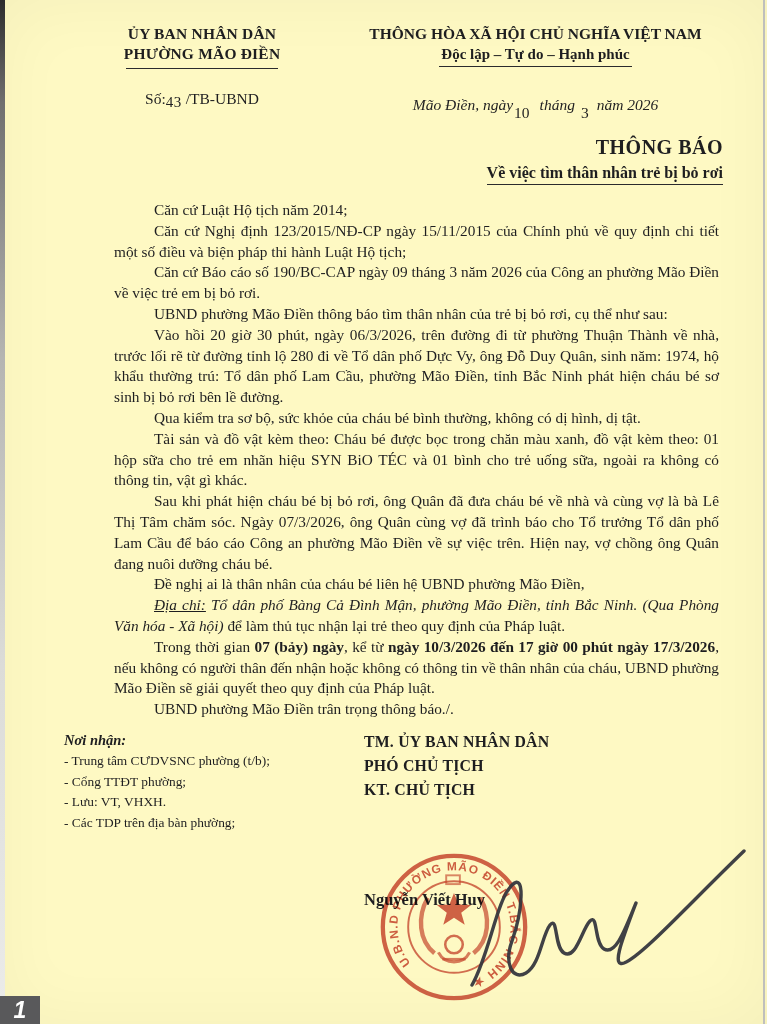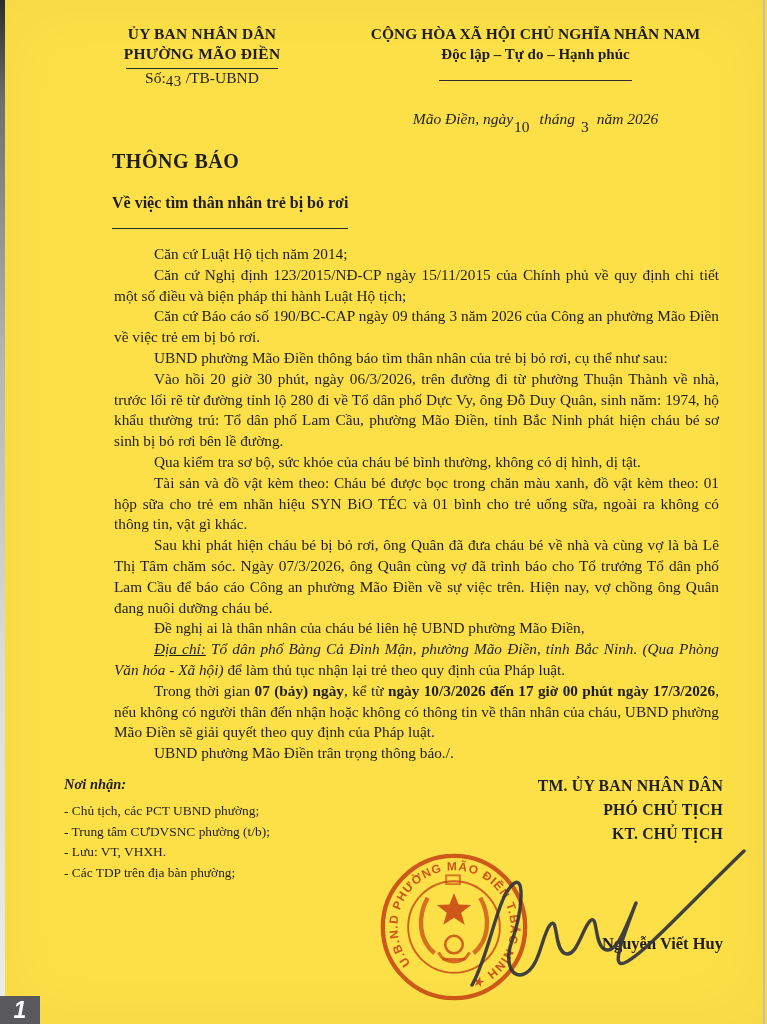--- a/index.html
+++ b/index.html
@@ -1,59 +1,59 @@
 <!DOCTYPE html>
 <html><head>
 <meta charset="utf-8">
 <style>
   html,body{margin:0;padding:0;background:#e8e8e6;}
   .page{
     position:relative; width:767px; height:1024px; overflow:hidden;
-    background:#fde047; color:#1e1e20;
+    background:#fef9c3; color:#1e1e20;
     font-family:"Liberation Serif","DejaVu Serif",serif;
     box-shadow:inset 0 0 70px rgba(0,0,0,.045);
   }
   .edge-left{position:absolute;left:0;top:0;width:5px;height:100%;
     background:linear-gradient(180deg,#2c2c2c 0%,#6f6f6f 10%,#b5b5b2 35%,#dcdcd8 65%,#ececea 100%);}
   .edge-right{position:absolute;right:2px;top:0;width:2px;height:100%;background:#bfbfbc;}
 
   
   .hdr{display:flex;padding:24px 44px 0 56px;}
   .hdr-left{width:292px;text-align:center;}
   .hdr-right{flex:1;text-align:center;}
   .org-line{font-weight:bold;font-size:15.5px;line-height:20px;letter-spacing:.2px;}
   .org-underline{width:152px;border-top:1.6px solid #2b2b2d;margin:4px auto 0;}
-  .doc-number{font-size:15.5px;}
+  .doc-number{margin-top:21px;font-size:15.5px;}
   .doc-number .num{position:relative;top:3px;font-size:15px;letter-spacing:.5px;}
   .nat-line1{font-weight:bold;font-size:15.5px;line-height:20px;}
   .nat-line2{display:inline-block;font-weight:bold;font-size:15px;line-height:20px;
-    border-bottom:1.6px solid #2b2b2d;padding:0 2px 16px;}
+    border-bottom:1.6px solid #2b2b2d;padding:0 2px 2px;}
   .dateline{margin-top:29px;font-style:italic;font-size:15.5px;}
   .dateline .num{font-style:normal;position:relative;top:8px;}
   .dateline .d{margin:0 10px 0 1px;}
   .dateline .m{margin:0 8px 0 6px;}
 
   
-  .title{ text-align:left;margin:22px 44px 0 112px;}
+  .title{ text-align:right;margin:22px 44px 0 112px;}
   .title-main{font-weight:bold;font-size:20px;letter-spacing:.5px;}
-  .title-sub{display:inline-block;font-weight:bold;font-size:16px;margin-top:21px;
-    border-bottom:1.6px solid #2b2b2d;padding-bottom:16px;}
+  .title-sub{display:inline-block;font-weight:bold;font-size:16px;margin-top:5px;
+    border-bottom:1.6px solid #2b2b2d;padding-bottom:2px;}
 
   
   .body{margin:15px 48px 0 114px;font-size:15.3px;line-height:20.8px;text-align:justify;}
   .body p{margin:0;text-indent:40px;}
   .b{font-weight:bold;}
   .i{font-style:italic;}
   .u{text-decoration:underline;}
 
   
   .footer{display:flex;margin:10px 44px 0 64px;}
   .recipients{width:300px;font-size:13.4px;line-height:20.4px;}
-  .recipients-label{font-weight:bold;font-style:italic;font-size:14.5px;margin-bottom:7px;}
-  .sig-block{flex:1;text-align:right;position:relative;}
+  .recipients-label{font-weight:bold;font-style:italic;font-size:14.5px;margin-bottom:1px;}
+  .sig-block{flex:1;text-align:left;position:relative;}
   .sig-line{font-weight:bold;font-size:15.8px;line-height:24px;letter-spacing:.2px;}
   .sig-name{font-weight:bold;font-size:16.5px;margin-top:88px;}
 
   .stamp{position:absolute;left:376px;top:849px;width:156px;height:156px;
     mix-blend-mode:multiply;opacity:.93;}
   .signature{position:absolute;left:436px;top:835px;width:316px;height:162px;}
 
   .page-badge{position:absolute;left:0;bottom:0;width:40px;height:28px;background:#59595b;
     color:#fff;display:flex;align-items:center;justify-content:center;
     font-family:"Liberation Sans",sans-serif;font-weight:bold;font-style:italic;font-size:23px;}
@@ -69,21 +69,21 @@
     <div class="hdr-left">
       <div class="org-line">ỦY BAN NHÂN DÂN</div>
       <div class="org-line">PHƯỜNG MÃO ĐIỀN</div>
       <div class="org-underline"></div>
       <div class="doc-number">
         <span>Số:</span><span class="num">43</span>
         <span>/TB-UBND</span>
       </div>
     </div>
     <div class="hdr-right">
-      <div class="nat-line1">CỘNG HÒA XÃ HỘI CHỦ NGHĨA NHÂN NAM</div>
+      <div class="nat-line1">THÔNG HÒA XÃ HỘI CHỦ NGHĨA VIỆT NAM</div>
       <div><span class="nat-line2">Độc lập – Tự do – Hạnh phúc</span></div>
       <div class="dateline">
         <span>Mão Điền, ngày</span><span class="num d">10</span><span>tháng</span><span class="num m">3</span><span>năm 2026</span>
       </div>
     </div>
   </div>
 
   <div class="title">
     <div class="title-main">THÔNG BÁO</div>
     <div><span class="title-sub">Về việc tìm thân nhân trẻ bị bỏ rơi</span></div>
@@ -100,22 +100,22 @@
     <p>Sau khi phát hiện cháu bé bị bỏ rơi, ông Quân đã đưa cháu bé về nhà và cùng vợ là bà Lê Thị Tâm chăm sóc. Ngày 07/3/2026, ông Quân cùng vợ đã trình báo cho Tổ trưởng Tổ dân phố Lam Cầu để báo cáo Công an phường Mão Điền về sự việc trên. Hiện nay, vợ chồng ông Quân đang nuôi dưỡng cháu bé.</p>
     <p>Đề nghị ai là thân nhân của cháu bé liên hệ UBND phường Mão Điền,</p>
     <p><span class="i u b" style="font-weight:normal">Địa chỉ:</span><span class="i"> Tổ dân phố Bàng Cả Đình Mận, phường Mão Điền, tỉnh Bắc Ninh. (Qua Phòng Văn hóa - Xã hội)</span><span> để làm thủ tục nhận lại trẻ theo quy định của Pháp luật.</span></p>
     <p><span>Trong thời gian </span><span class="b">07 (bảy) ngày</span><span>, kể từ </span><span class="b">ngày 10/3/2026 đến 17 giờ 00 phút ngày 17/3/2026</span><span>, nếu không có người thân đến nhận hoặc không có thông tin về thân nhân của cháu, UBND phường Mão Điền sẽ giải quyết theo quy định của Pháp luật.</span></p>
     <p>UBND phường Mão Điền trân trọng thông báo./.</p>
   </div>
 
   <div class="footer">
     <div class="recipients">
       <div class="recipients-label">Nơi nhận:</div>
-      <div>- Chủ tịch, các PCT UBND phường;</div>
       <div>- Trung tâm CƯDVSNC phường (t/b);</div>
+      <div>- Cổng TTĐT phường;</div>
       <div>- Lưu: VT, VHXH.</div>
       <div>- Các TDP trên địa bàn phường;</div>
     </div>
     <div class="sig-block">
       <div class="sig-line">TM. ỦY BAN NHÂN DÂN</div>
       <div class="sig-line">PHÓ CHỦ TỊCH</div>
       <div class="sig-line">KT. CHỦ TỊCH</div>
       <div class="sig-name">Nguyễn Viết Huy</div>
     </div>
   </div>

